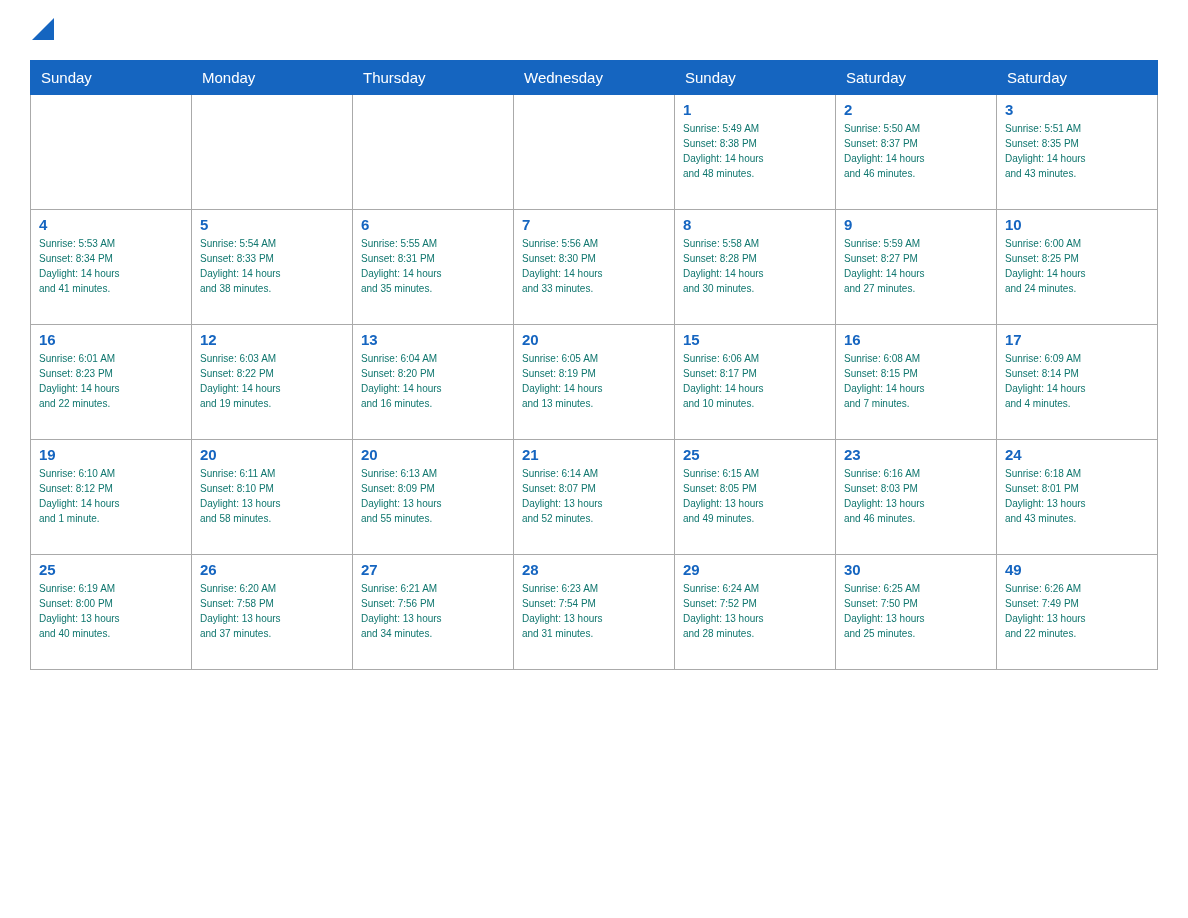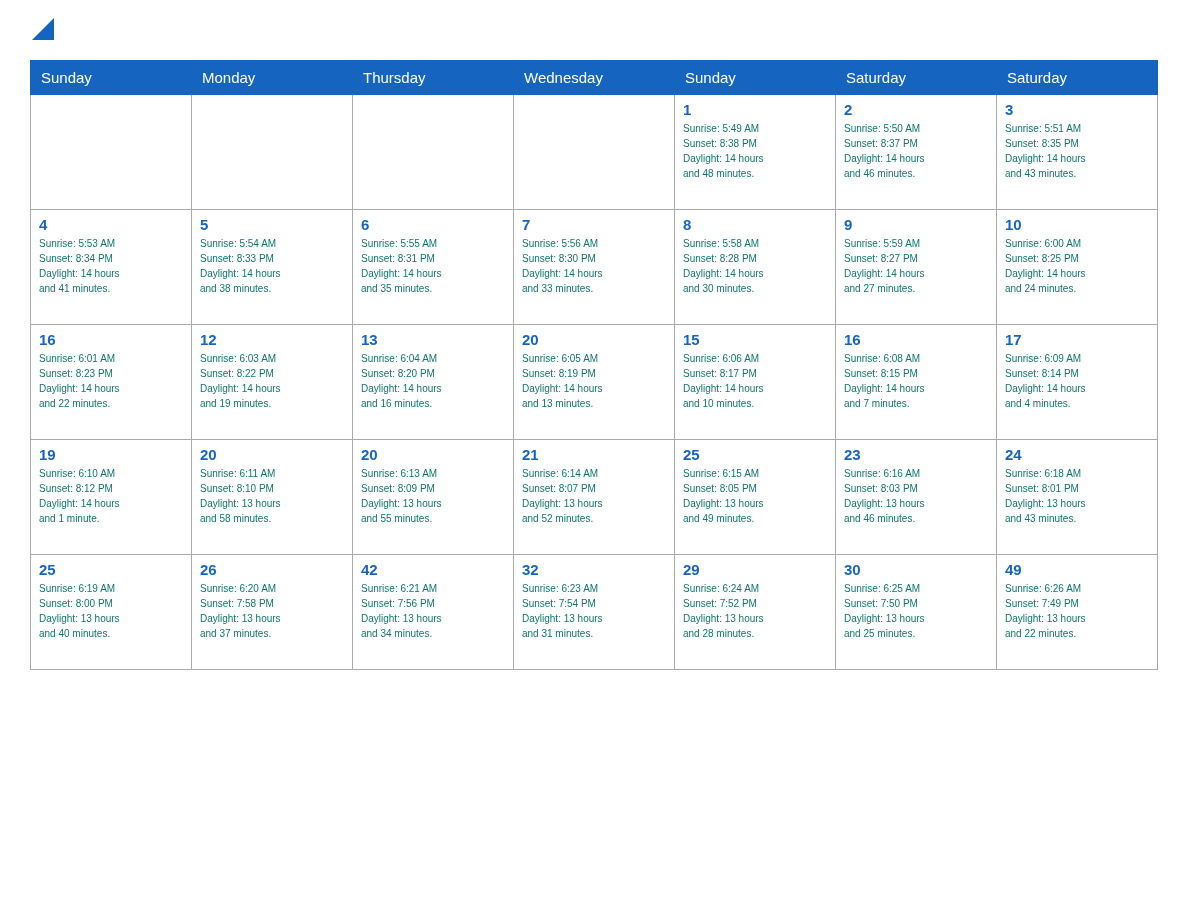--- a/index.html
+++ b/index.html
@@ -236,25 +236,25 @@
       <tr class="week-row">
         <td>
           <span class="day-number">25</span>
           <div class="day-info">Sunrise: 6:19 AM<br>Sunset: 8:00 PM<br>Daylight: 13 hours<br>and 40 minutes.</div>
         </td>
         <td>
           <span class="day-number">26</span>
           <div class="day-info">Sunrise: 6:20 AM<br>Sunset: 7:58 PM<br>Daylight: 13 hours<br>and 37 minutes.</div>
         </td>
         <td>
-          <span class="day-number">42</span>
+          <span class="day-number">27</span>
           <div class="day-info">Sunrise: 6:21 AM<br>Sunset: 7:56 PM<br>Daylight: 13 hours<br>and 34 minutes.</div>
         </td>
         <td>
-          <span class="day-number">32</span>
+          <span class="day-number">28</span>
           <div class="day-info">Sunrise: 6:23 AM<br>Sunset: 7:54 PM<br>Daylight: 13 hours<br>and 31 minutes.</div>
         </td>
         <td>
           <span class="day-number">29</span>
           <div class="day-info">Sunrise: 6:24 AM<br>Sunset: 7:52 PM<br>Daylight: 13 hours<br>and 28 minutes.</div>
         </td>
         <td>
           <span class="day-number">30</span>
           <div class="day-info">Sunrise: 6:25 AM<br>Sunset: 7:50 PM<br>Daylight: 13 hours<br>and 25 minutes.</div>
         </td>

